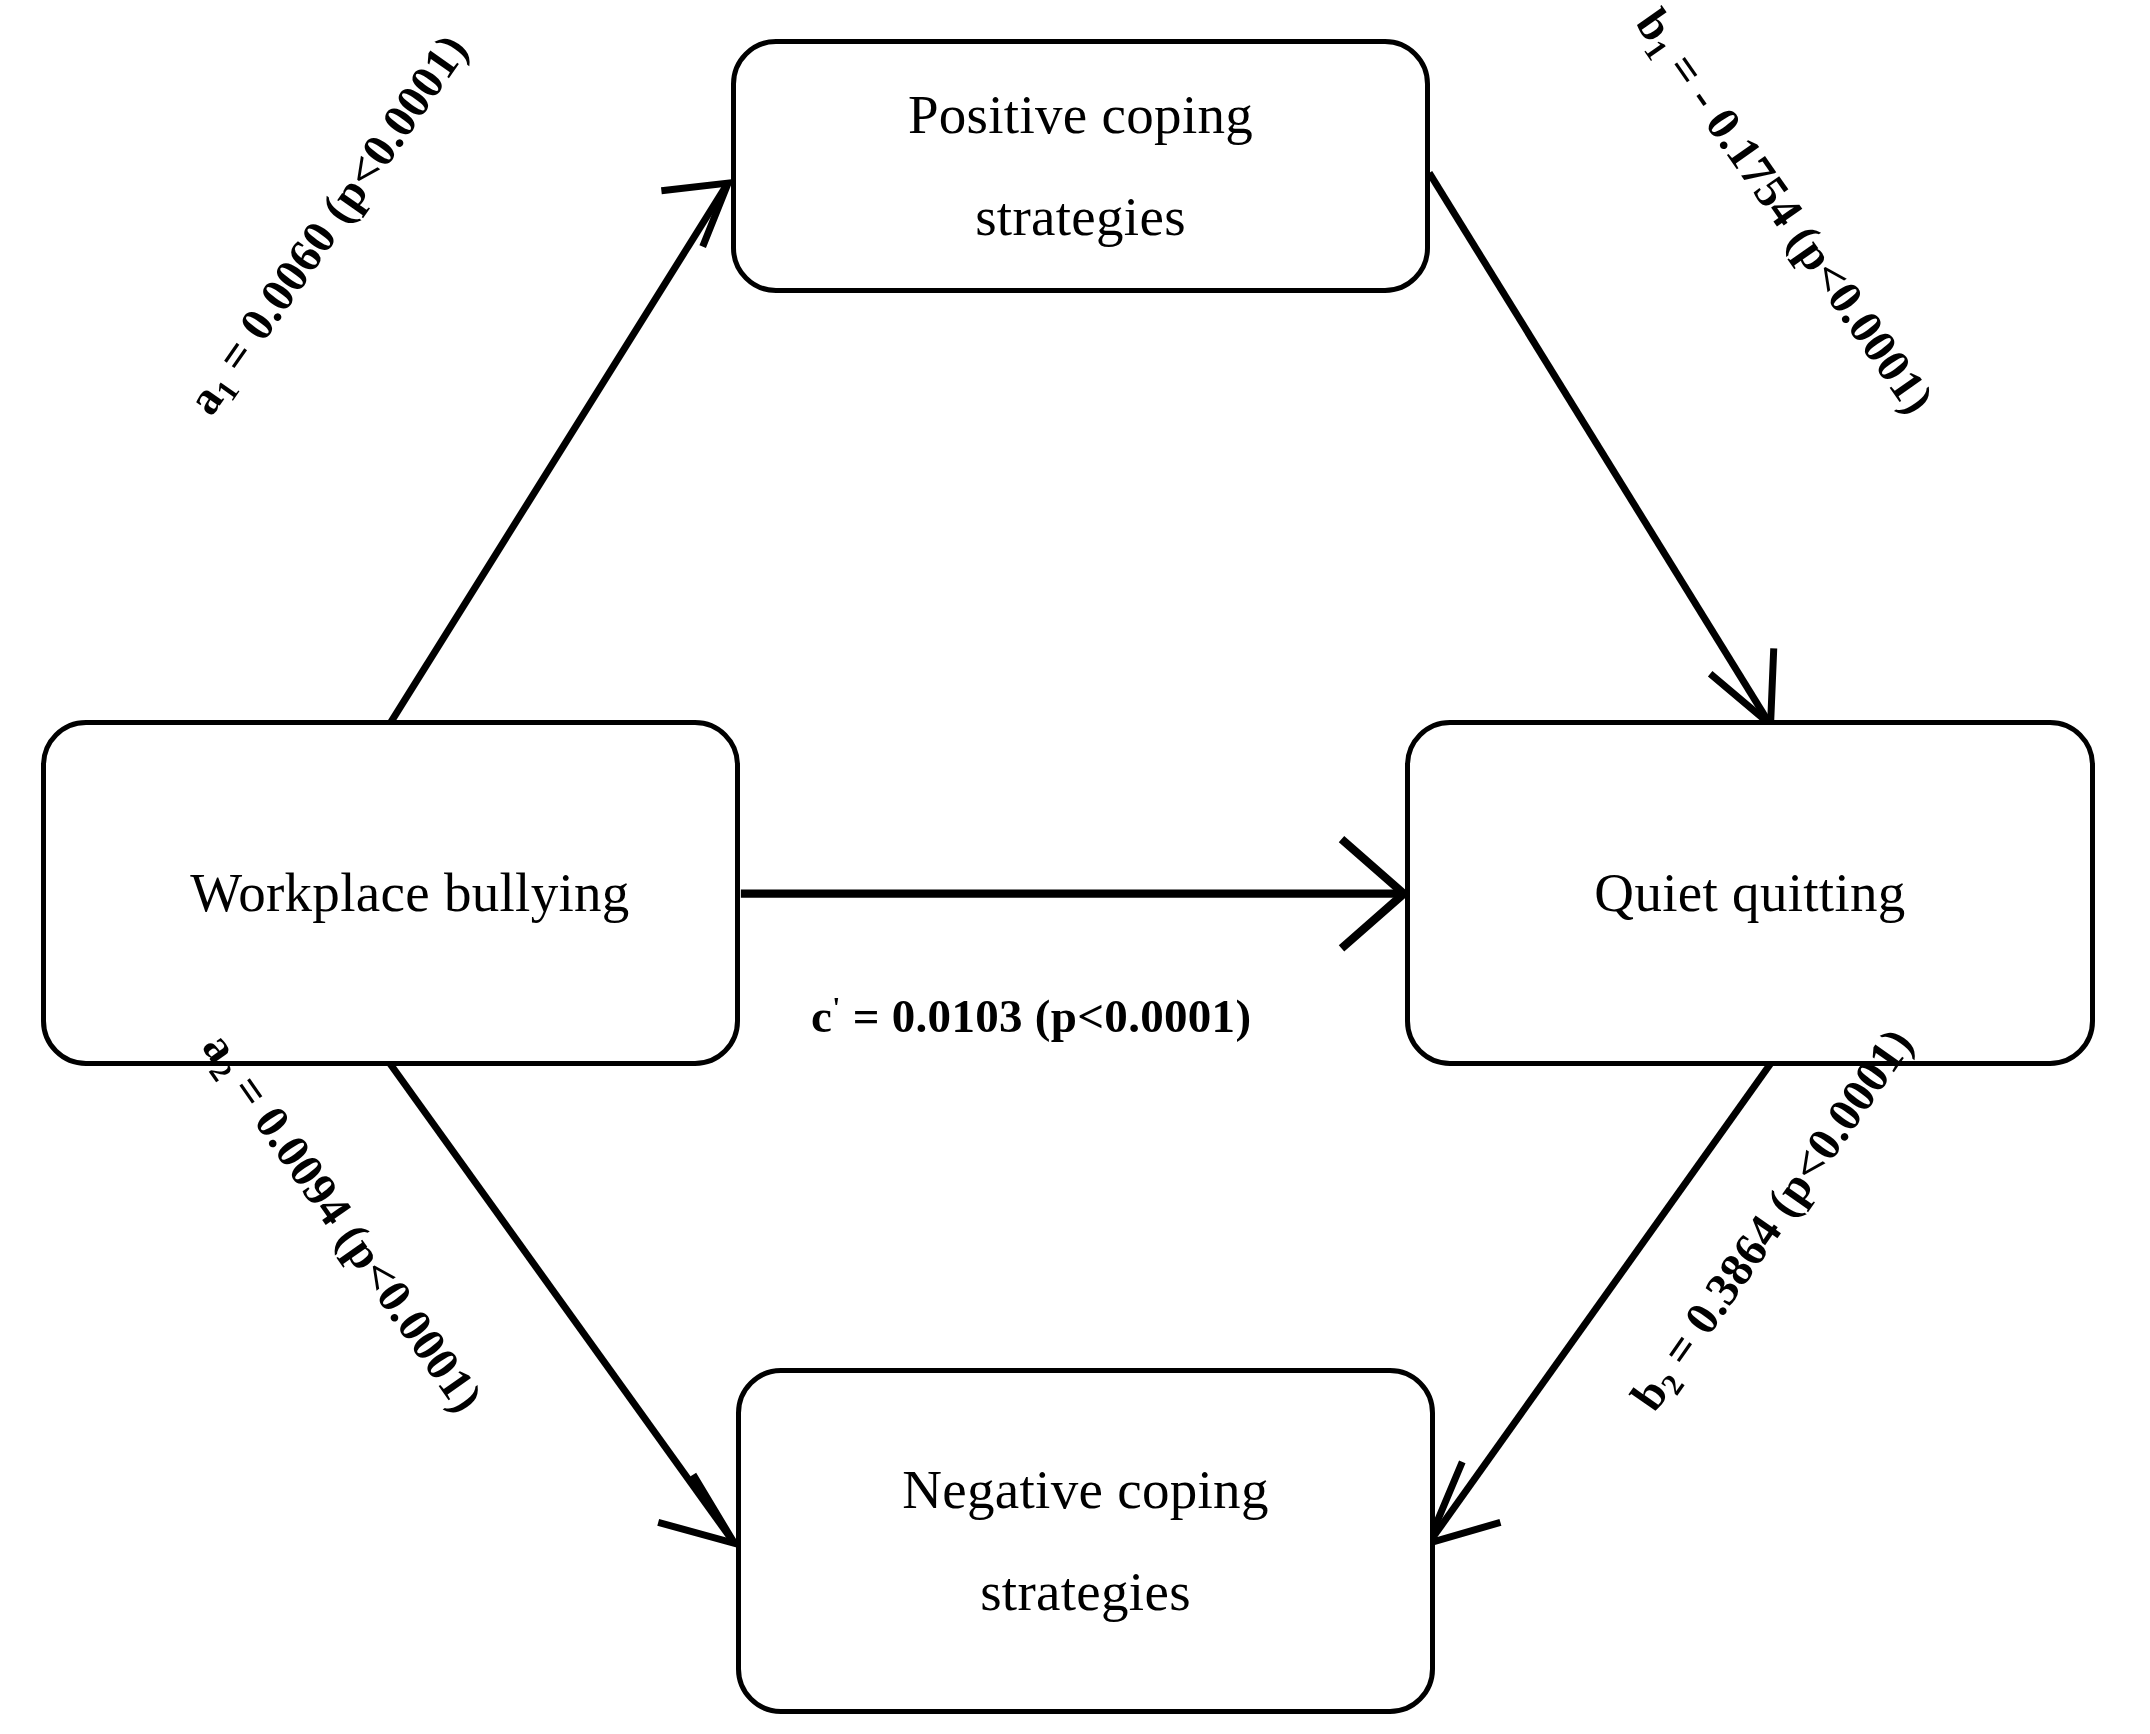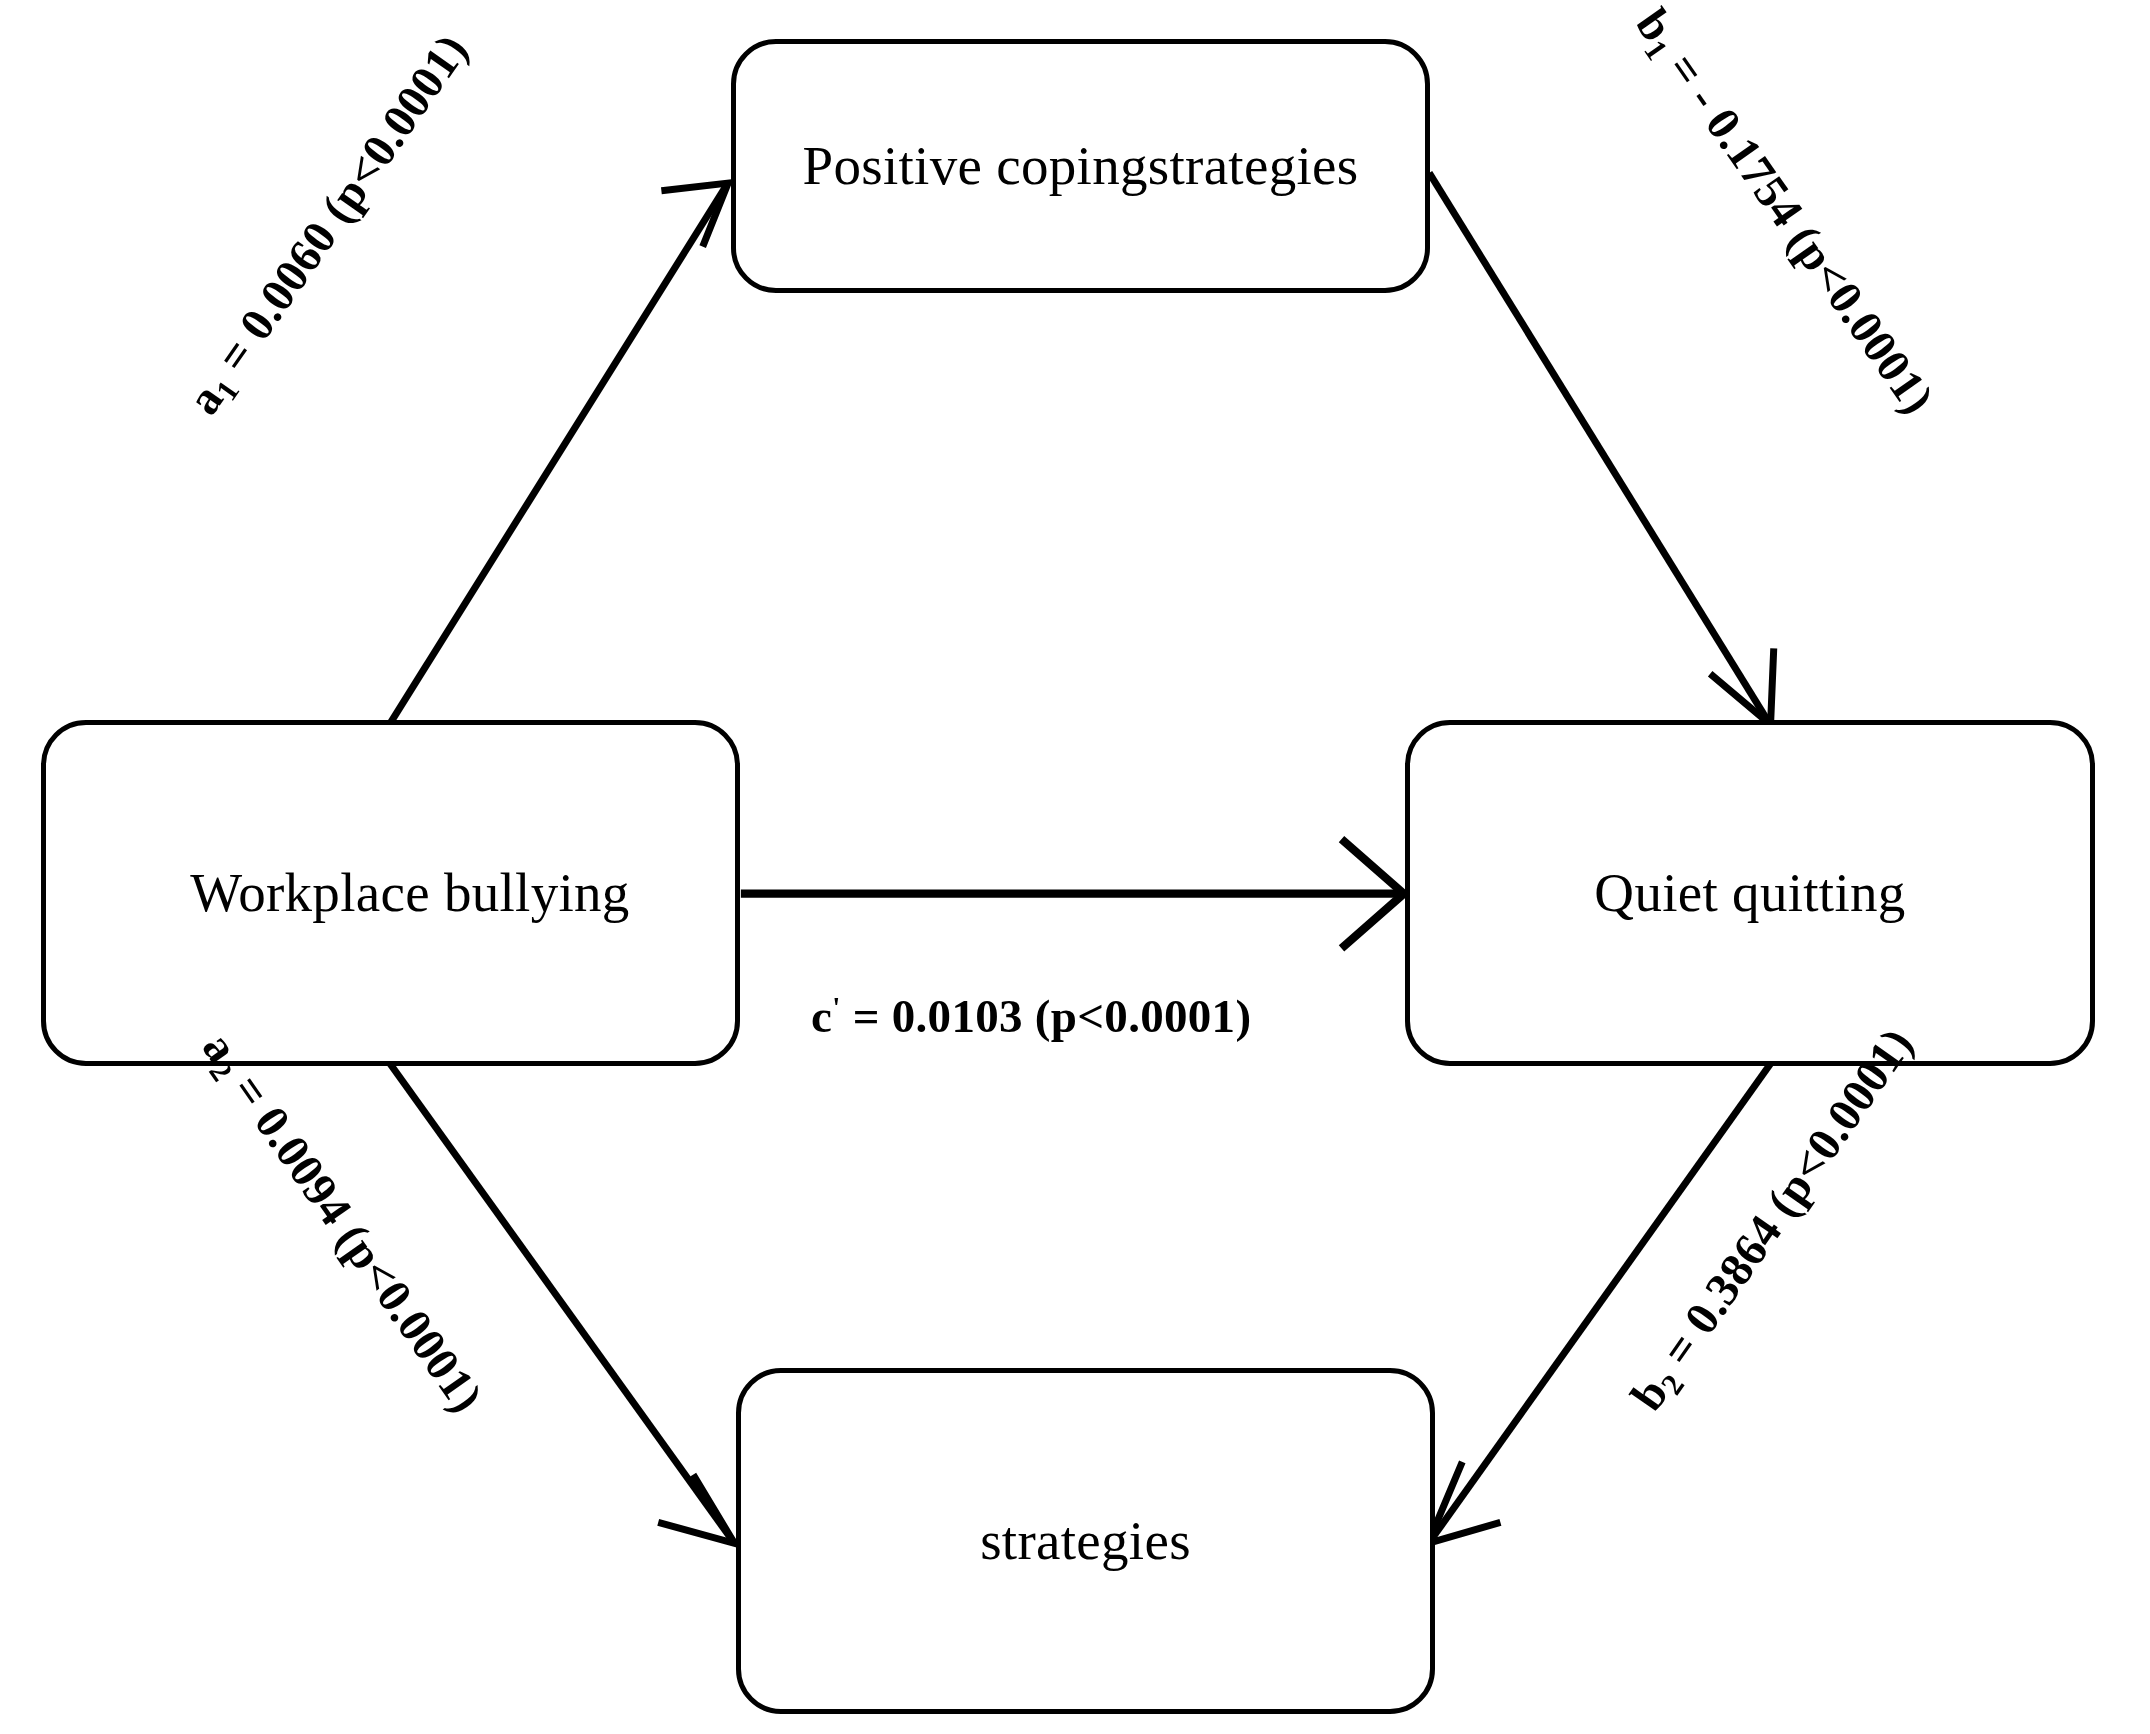--- a/index.html
+++ b/index.html
@@ -25,21 +25,21 @@
     width: 2151px;
     height: 1734px;
   }
   .node {
     position: absolute;
     box-sizing: border-box;
     border: 5.7px solid #000000;
     border-radius: 45px;
     background: #ffffff;
     display: flex;
-    flex-direction: row;
+    flex-direction: column;
     align-items: center;
     justify-content: center;
     text-align: center;
     color: #000000;
     font-size: 55px;
     line-height: 1.85;
     letter-spacing: 0.3px;
     z-index: 3;
   }
   .node .line-txt {
@@ -123,20 +123,21 @@
 
   <div class="node" id="node-bullying">
     <span class="line-txt">Workplace bullying</span>
   </div>
 
   <div class="node" id="node-quitting">
     <span class="line-txt">Quiet quitting</span>
   </div>
 
   <div class="node" id="node-negative">
+    <span class="line-txt">Negative coping</span>
     <span class="line-txt">strategies</span>
   </div>
 
   <div class="edge-label" id="lbl-a1"><span>a</span><sub>1</sub><span> = 0.0060 (p&lt;0.0001)</span></div>
 
   <div class="edge-label" id="lbl-b1"><span>b</span><sub>1</sub><span> = - 0.1754 (p&lt;0.0001)</span></div>
 
   <div class="edge-label plain" id="lbl-cp"><span>c</span><sup>'</sup><span> = 0.0103 (p&lt;0.0001)</span></div>
 
   <div class="edge-label" id="lbl-a2"><span>a</span><sub>2</sub><span> = 0.0094 (p&lt;0.0001)</span></div>

